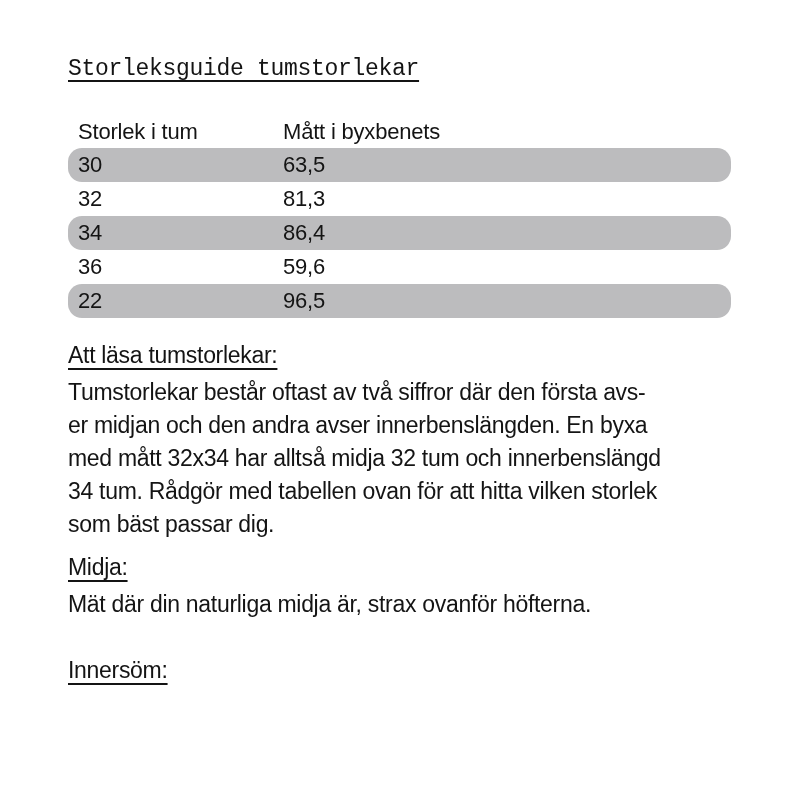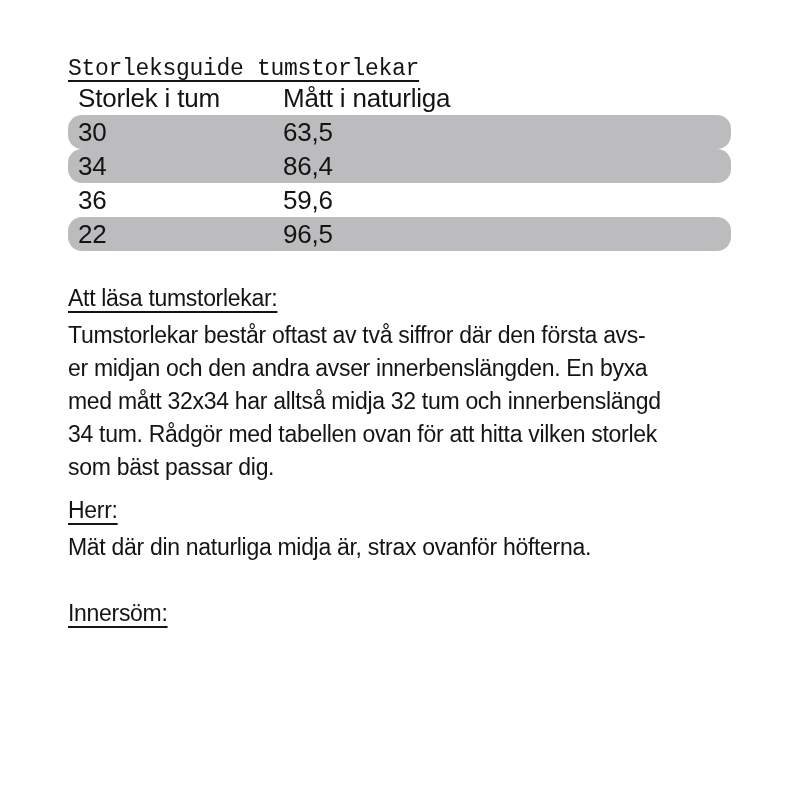--- a/index.html
+++ b/index.html
@@ -27,39 +27,40 @@
     margin-top: 30px;
     font-size: 23px;
     letter-spacing: -0.3px;
     text-decoration: underline;
     text-decoration-thickness: 1.5px;
     text-underline-offset: 5px;
     width: fit-content;
     font-family: Liberation Mono, monospace;
   }
   .size-table {
+    margin-top: 33px;
     width: 663px;
-    font-size: 26px;
+    font-size: 22px;
     letter-spacing: -0.2px;
   }
   .t-row {
     display: flex;
     align-items: center;
     height: 34px;
   }
   .t-row.header { height: 33px; }
   .t-row.stripe { background: #bcbcbe; border-radius: 14px; }
   .cell-size {
     width: 215px;
     padding-left: 10px;
     flex: none;
   }
   .cell-cm { flex: 1; }
   .section { width: 670px; }
-  .section-reading { margin-top: 34px; }
+  .section-reading { margin-top: 24px; }
   .section-waist   { margin-top: 13px; }
   .section-inseam  { margin-top: 36px; }
   .section-heading {
     font-size: 23px;
     letter-spacing: -0.3px;
     line-height: 27px;
     text-decoration: underline;
     text-decoration-thickness: 1.5px;
     text-underline-offset: 5px;
     width: fit-content;
@@ -76,25 +77,29 @@
 <body>
 
 <div class="page">
 
 
   <div class="subtitle">Storleksguide tumstorlekar</div>
 
   <div class="size-table">
     <div class="t-row header">
       <div class="cell-size">Storlek i tum</div>
-      <div class="cell-cm">Mått i naturliga</div>
+      <div class="cell-cm">Mått i byxbenets</div>
     </div>
     <div class="t-row stripe">
       <div class="cell-size">30</div>
       <div class="cell-cm">63,5</div>
+    </div>
+    <div class="t-row">
+      <div class="cell-size">32</div>
+      <div class="cell-cm">81,3</div>
     </div>
     <div class="t-row stripe">
       <div class="cell-size">34</div>
       <div class="cell-cm">86,4</div>
     </div>
     <div class="t-row">
       <div class="cell-size">36</div>
       <div class="cell-cm">59,6</div>
     </div>
     <div class="t-row stripe">
@@ -106,21 +111,21 @@
   <div class="section section-reading">
     <div class="section-heading">Att läsa tumstorlekar:</div>
     <div class="section-body">Tumstorlekar består oftast av två siffror där den första avs-
 er midjan och den andra avser innerbenslängden. En byxa
 med mått 32x34 har alltså midja 32 tum och innerbenslängd
 34 tum. Rådgör med tabellen ovan för att hitta vilken storlek
 som bäst passar dig.</div>
   </div>
 
   <div class="section section-waist">
-    <div class="section-heading">Herr:</div>
+    <div class="section-heading">Midja:</div>
     <div class="section-body">Mät där din naturliga midja är, strax ovanför höfterna.</div>
   </div>
 
   <div class="section section-inseam">
     <div class="section-heading">Innersöm:</div>
   </div>
 
 </div>
 
 </body></html>

